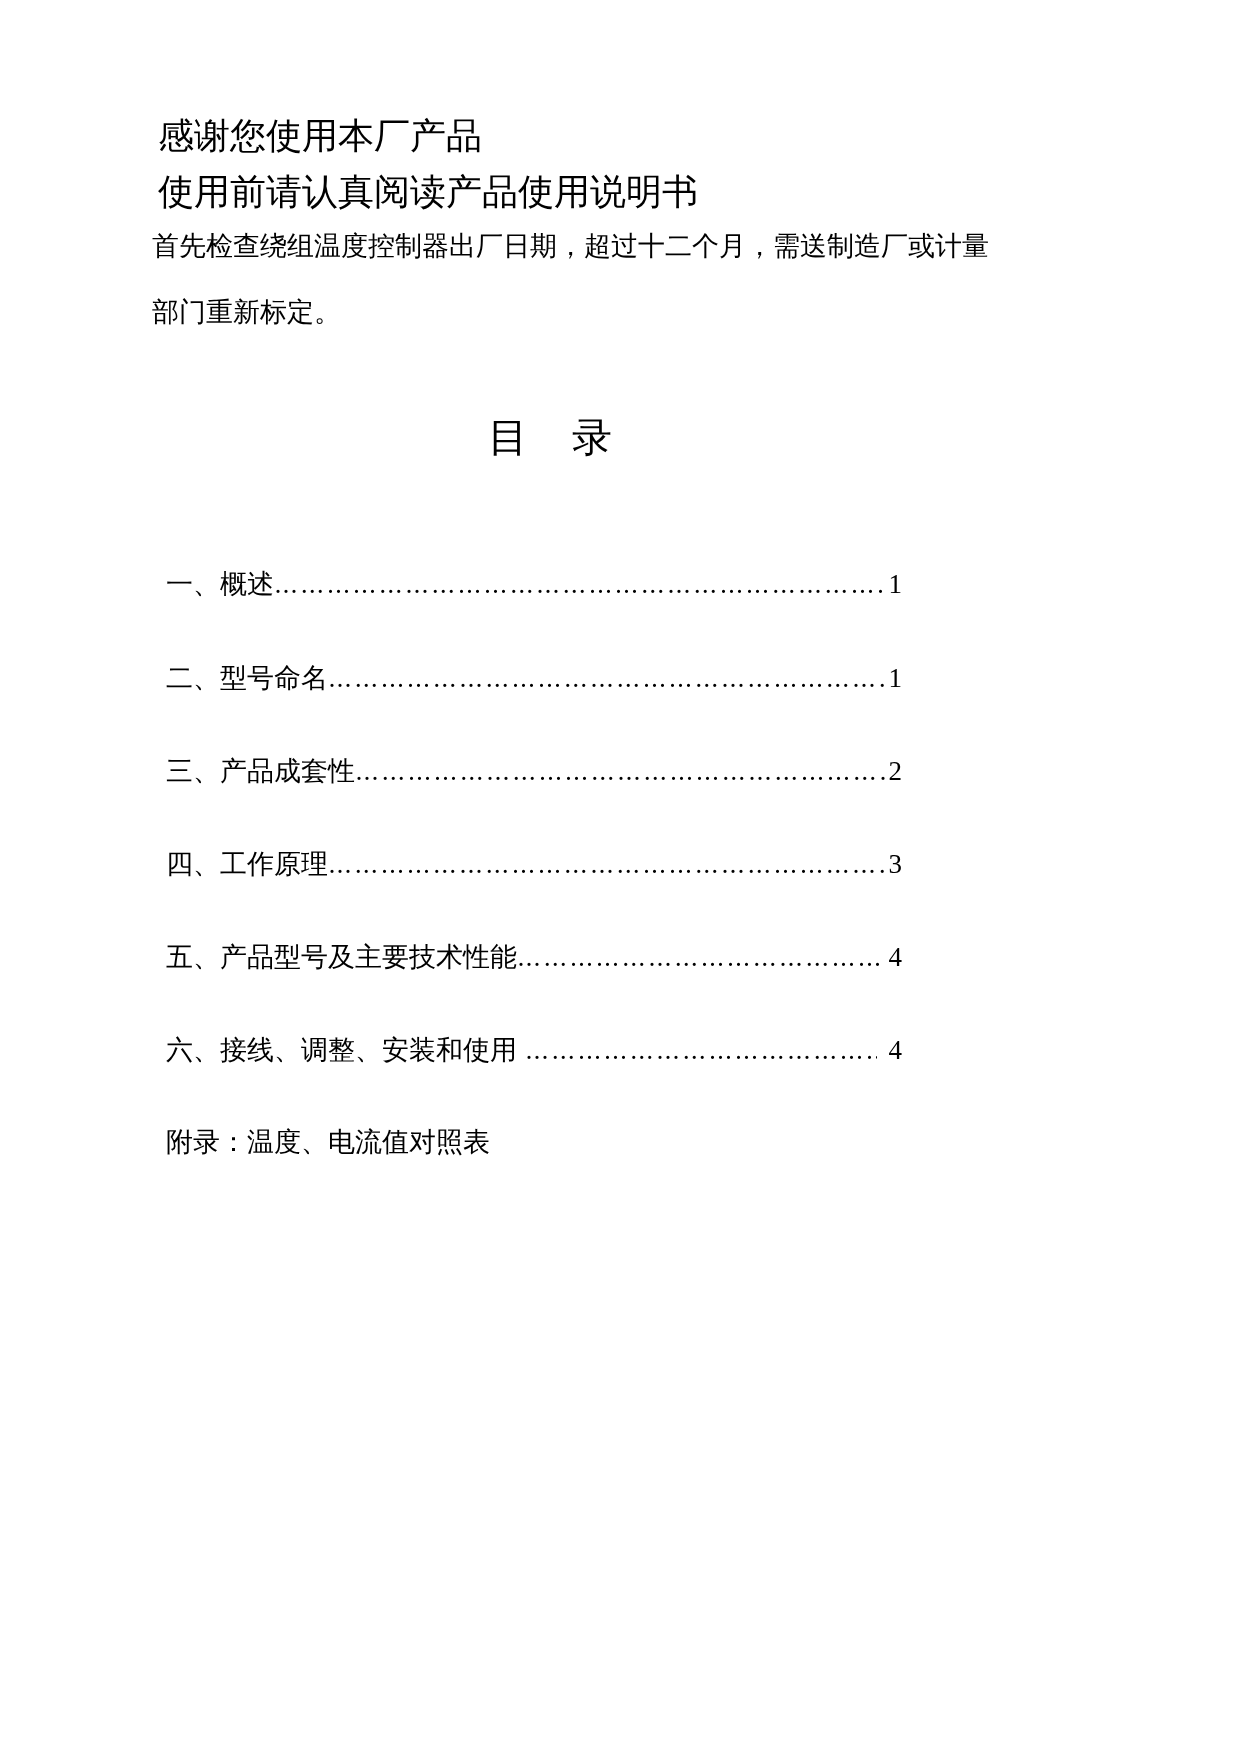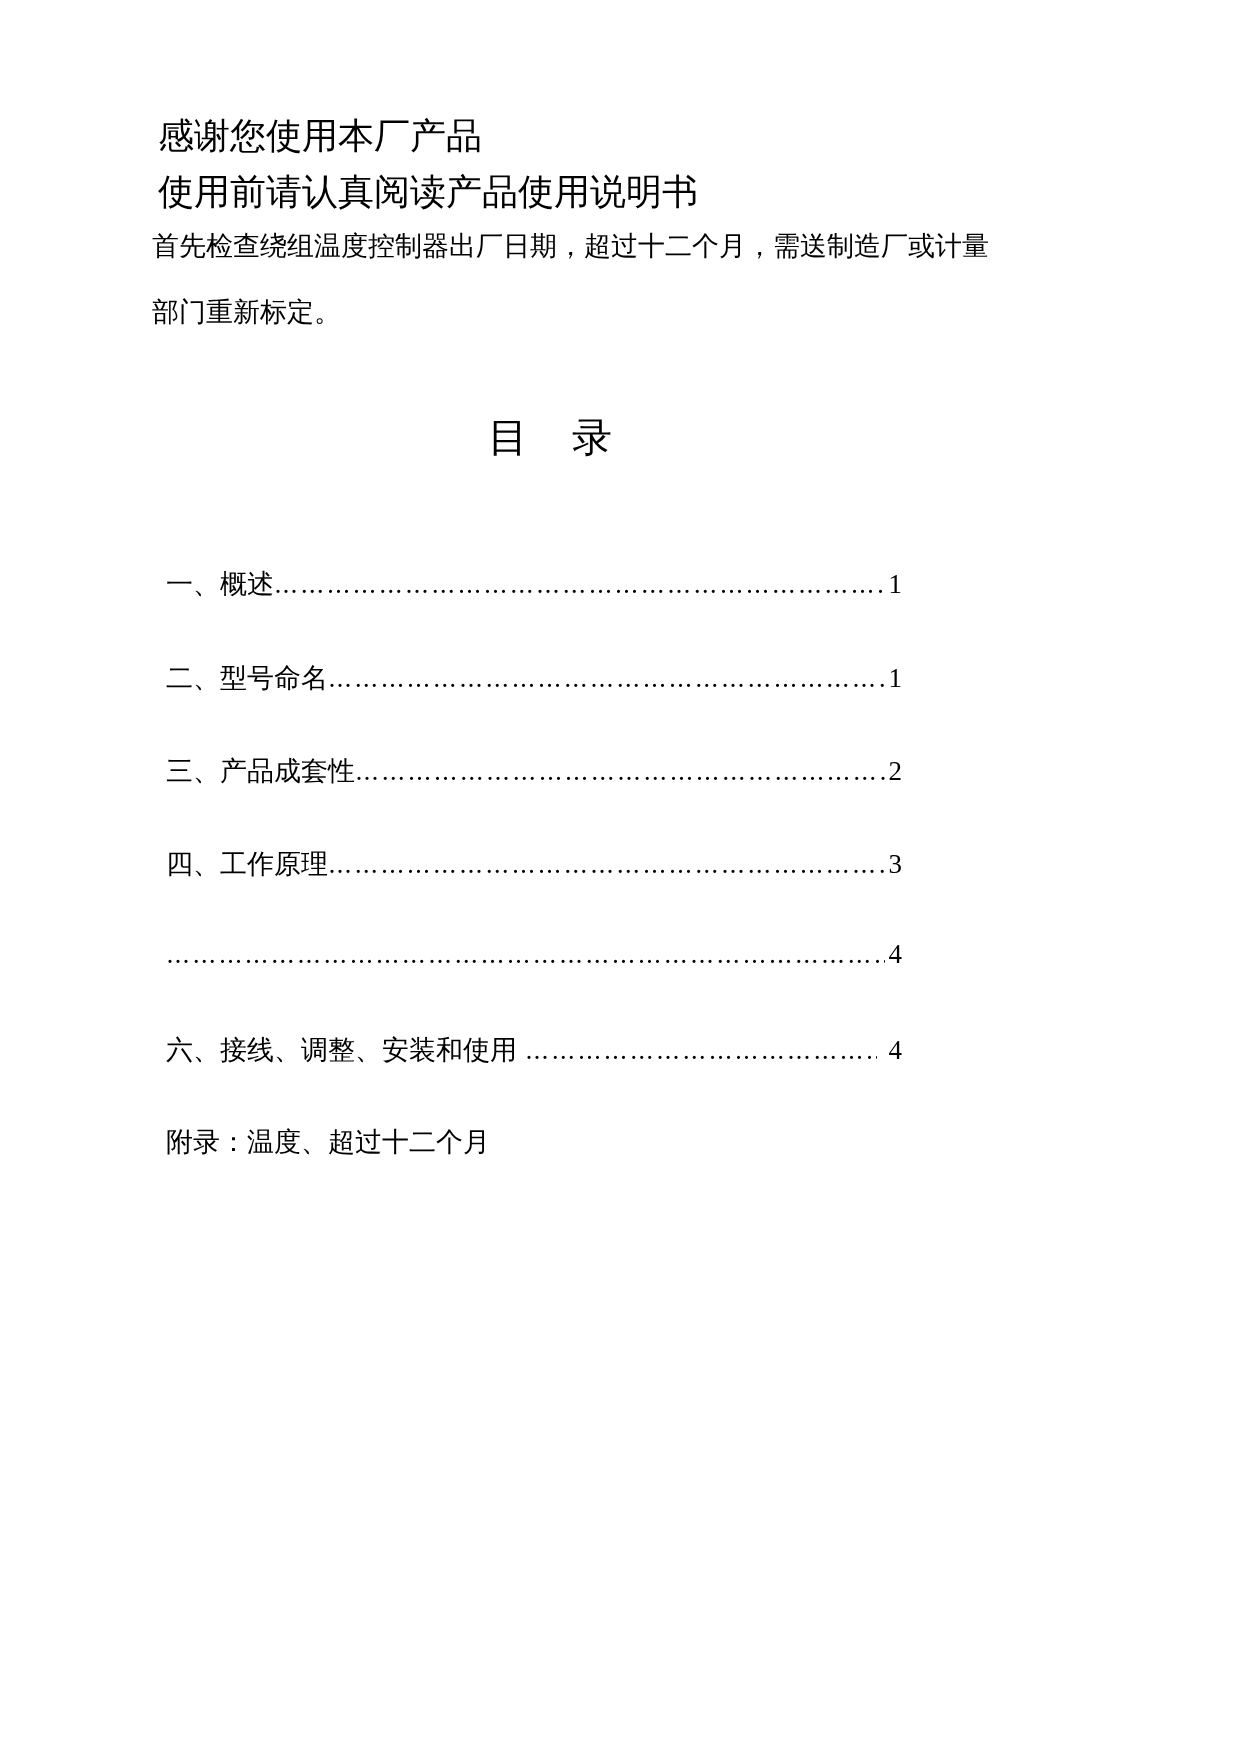--- a/index.html
+++ b/index.html
@@ -52,23 +52,24 @@
   <span class="page">2</span>
 </div>
 
 <div class="abs toc-row serif" style="top:846px;">
   <span class="label">四、工作原理</span>
   <span class="dots">……………………………………………………………………………………………………</span>
   <span class="page">3</span>
 </div>
 
 <div class="abs toc-row serif" style="top:939px;">
+  <span class="label">五、产品型号及主要技术性能</span>
   <span class="dots">……………………………………………………………………………………………………</span>
   <span class="page">4</span>
 </div>
 
 <div class="abs toc-row serif" style="top:1032px;gap:8px;">
   <span class="label">六、接线、调整、安装和使用</span>
   <span class="dots">……………………………………………………………………………………………………</span>
   <span class="page">4</span>
 </div>
 
-<div class="abs appendix serif">附录：温度、超过十二个月</div>
+<div class="abs appendix serif">附录：温度、电流值对照表</div>
 
 </body></html>

